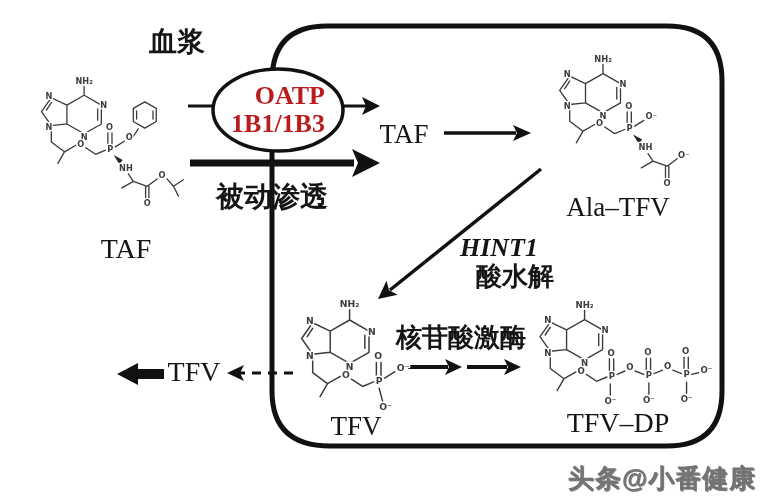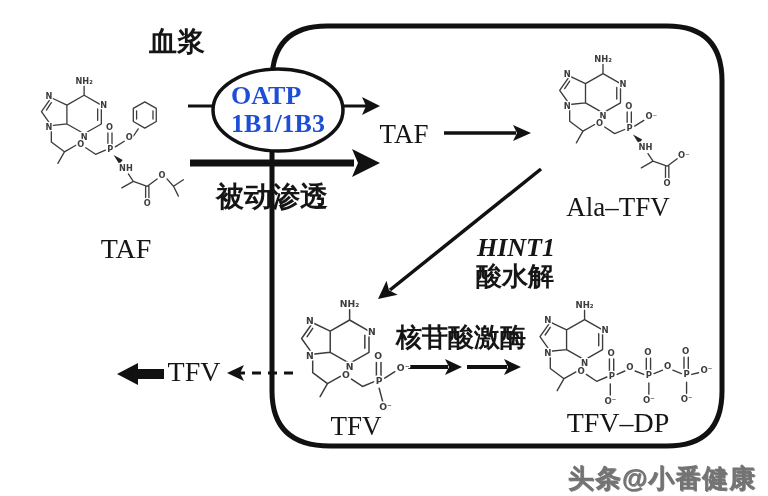--- a/index.html
+++ b/index.html
@@ -4,22 +4,22 @@
 <style>
   html,body{margin:0;padding:0;background:#fff;}
   #canvas{position:relative;width:768px;height:496px;background:#ffffff;overflow:hidden;
           font-family:"Liberation Sans",sans-serif;}
   #diagram-svg{position:absolute;left:0;top:0;}
   .lbl{position:absolute;transform:translate(-50%,-50%);white-space:nowrap;color:#151515;}
   .cn{font-family:Liberation Mono, monospace;font-weight:700;}
   .serif{font-family:"Liberation Serif","DejaVu Serif",serif;font-weight:400;}
   .enzyme{font-family:"Liberation Serif","DejaVu Serif",serif;font-style:italic;font-weight:600;} .f28{font-size:28px;} .f27{font-size:27px;} .f26{font-size:26px;}
   .oatp-box{position:absolute;left:278px;top:110px;transform:translate(-50%,-50%);
-            display:flex;flex-direction:column;align-items:flex-start;line-height:1.08;
-            font-family:"Liberation Serif","DejaVu Serif",serif;font-weight:600;font-size:26px;color:#1d4ed8;}
+            display:flex;flex-direction:column;align-items:flex-end;line-height:1.08;
+            font-family:"Liberation Serif","DejaVu Serif",serif;font-weight:600;font-size:26px;color:#b91c1c;}
   .mol{position:absolute;}
   .mol path{stroke:#3c3c3c;stroke-width:1.6;fill:none;stroke-linecap:round;stroke-linejoin:round;}
   .mol polygon{fill:#222;stroke:none;}
   .atom{font:600 10px "DejaVu Sans",sans-serif;fill:#3c3c3c;text-anchor:middle;
         paint-order:stroke;stroke:#ffffff;stroke-width:3px;stroke-linejoin:round;}
   .watermark{position:absolute;right:12px;top:461px;font-size:26px;font-weight:700;
              letter-spacing:1px;color:#737373;
              text-shadow:1px 1px 0 #7e7e7e,-1px -1px 0 #ffffff;}
 </style>
 </head>
@@ -157,21 +157,21 @@
     <span>OATP</span>
     <span>1B1/1B3</span>
   </div>
 
   <div class="lbl cn f28" style="left:272px;top:197px;">被动渗透</div>
 
   <div class="lbl serif f28" style="left:126px;top:249px;">TAF</div>
   <div class="lbl serif f27" style="left:404px;top:134px;">TAF</div>
   <div class="lbl serif f27" style="left:618px;top:207px;">Ala–TFV</div>
 
-  <div class="lbl enzyme f26" style="left:516px;top:248px;">HINT1</div>
+  <div class="lbl enzyme f26" style="left:499px;top:248px;">HINT1</div>
   <div class="lbl cn f26" style="left:515px;top:276px;">酸水解</div>
 
   <div class="lbl cn f26" style="left:461px;top:337px;">核苷酸激酶</div>
 
   <div class="lbl serif f27" style="left:356px;top:426px;">TFV</div>
   <div class="lbl serif f28" style="left:194px;top:372px;">TFV</div>
   <div class="lbl serif f28" style="left:618px;top:423px;">TFV–DP</div>
 
 
   <div class="watermark">头条@小番健康</div>

